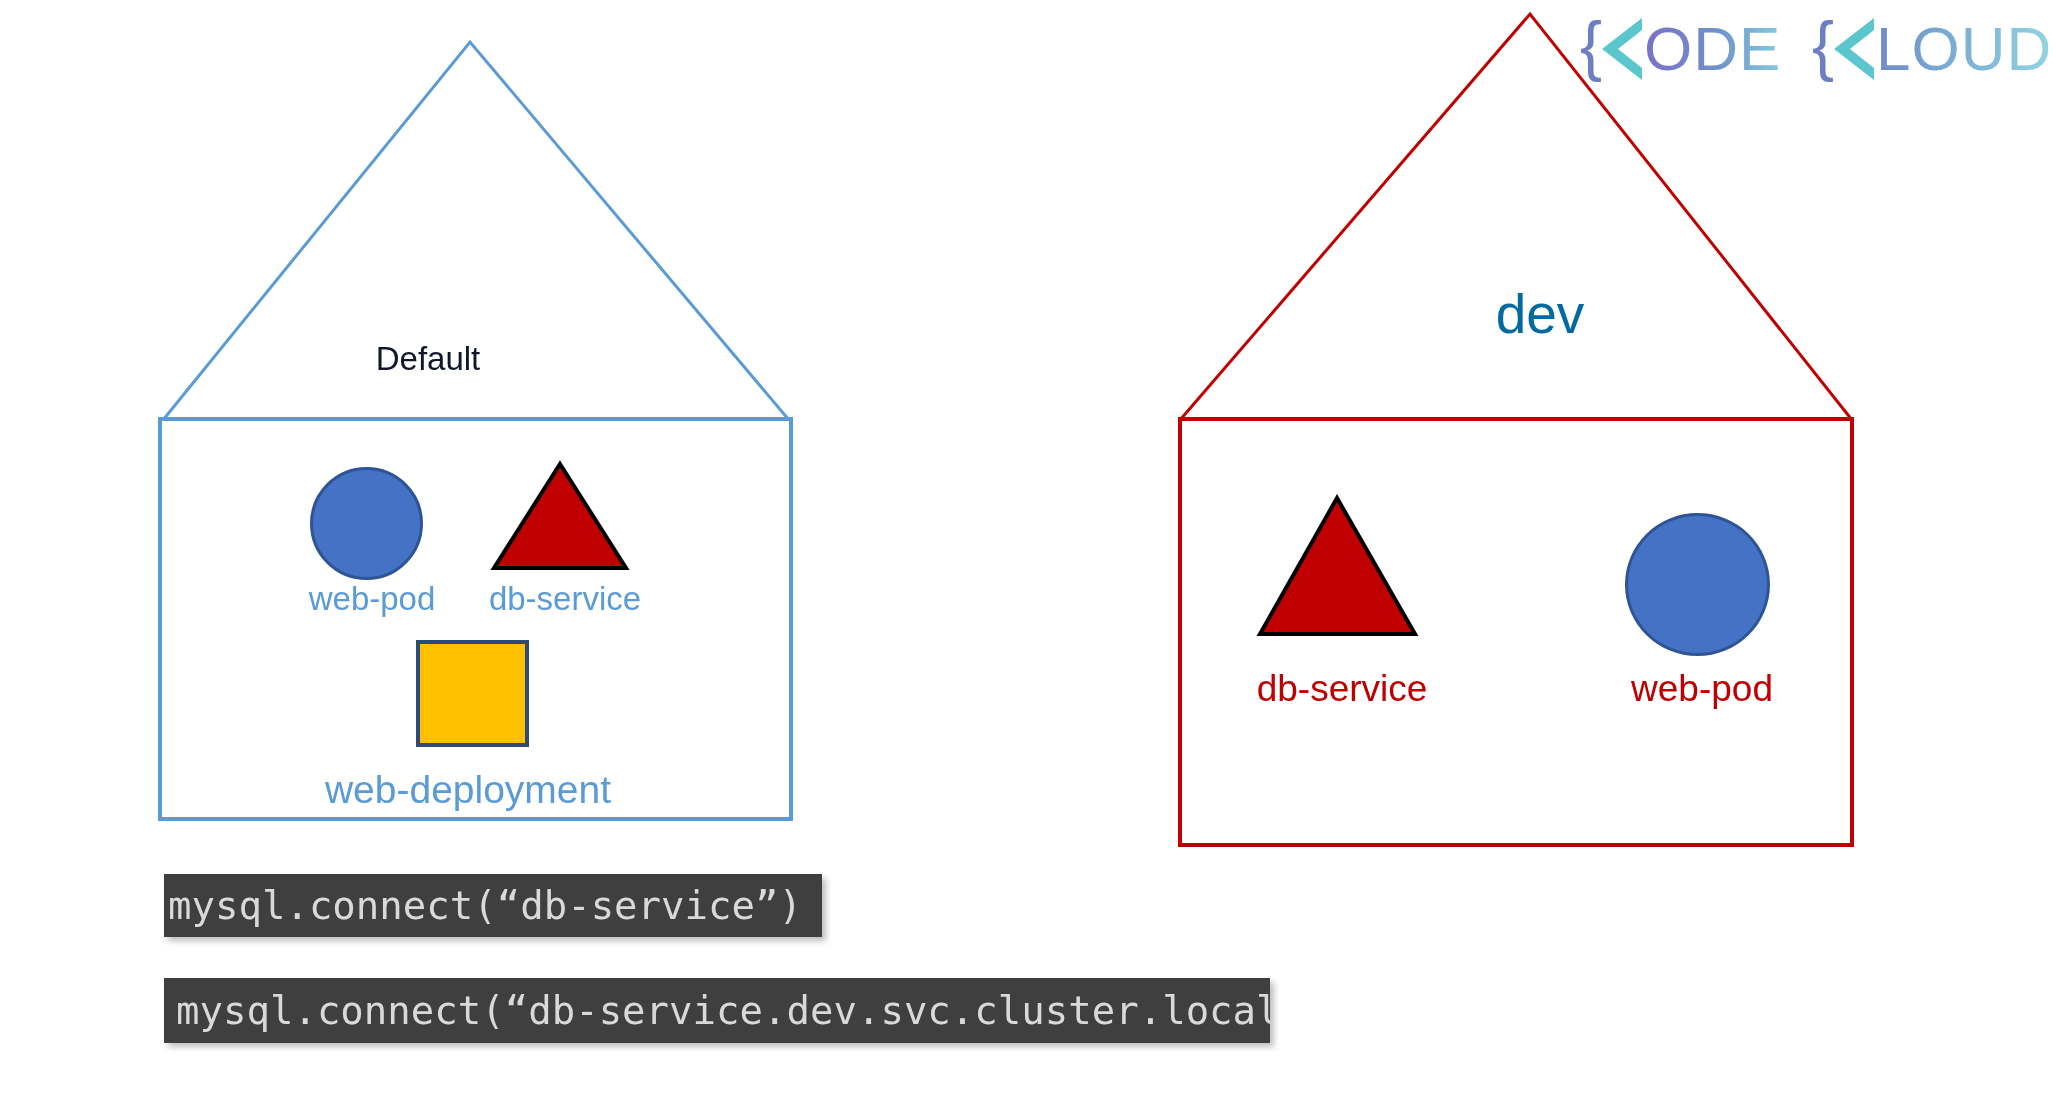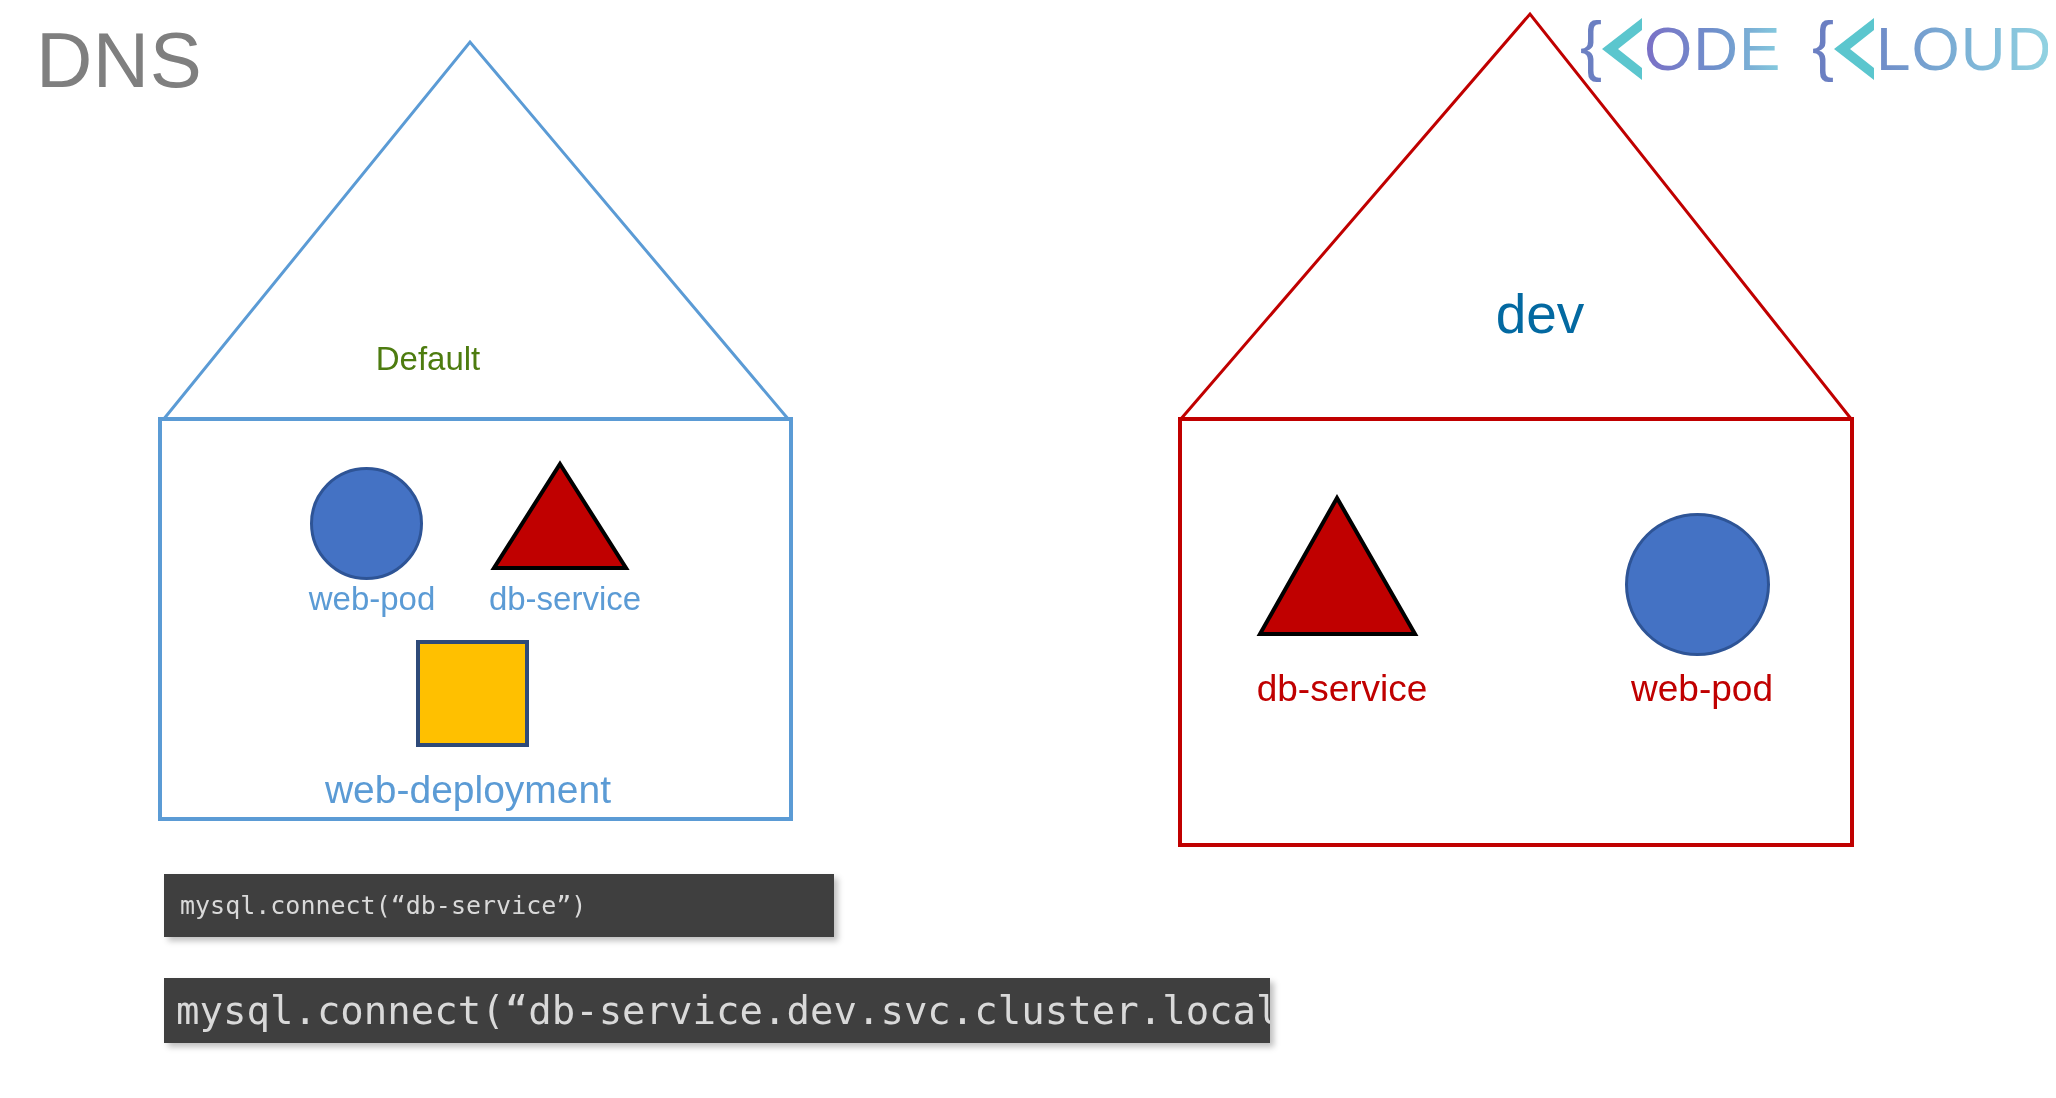--- a/index.html
+++ b/index.html
@@ -53,21 +53,21 @@
 
   
   .roof-label {
     position: absolute;
     white-space: nowrap;
   }
   #default-roof-label {
     left: 428px;
     top: 340px;
     font-size: 33px;
-    color: #4d7c0f;
+    color: #0f172a;
     transform: translateX(-50%);
   }
   #dev-roof-label {
     left: 1540px;
     top: 282px;
     font-size: 55px;
     color: #0369a1;
     transform: translateX(-50%);
   }
 
@@ -108,21 +108,20 @@
     box-shadow: 4px 4px 6px rgba(0,0,0,0.25);
     white-space: nowrap;
     overflow: hidden;
   }
 </style>
 </head>
 <body>
 
 <div id="slide">
 
-  <div id="slide-title">DNS</div>
 
   <svg id="brand-logo" viewBox="0 0 470 86">
     <defs>
       <linearGradient id="txtgrad" x1="0" y1="0" x2="1" y2="0">
         <stop offset="0%" stop-color="#7B6FC6"></stop>
         <stop offset="55%" stop-color="#6F93CC"></stop>
         <stop offset="100%" stop-color="#86CCDF"></stop>
       </linearGradient>
       <linearGradient id="txtgrad2" x1="0" y1="0" x2="1" y2="0">
         <stop offset="0%" stop-color="#6F8BC8"></stop>
@@ -165,17 +164,17 @@
   <div class="roof-label" id="dev-roof-label">dev</div>
 
   <svg class="shape-triangle" style="left:1255px; top:494px; width:165px; height:145px;" viewBox="0 0 165 145">
     <polygon points="82,4 160,140 5,140" fill="#C00000" stroke="#000000" stroke-width="4"></polygon>
   </svg>
   <div class="shape-label label-red" style="left:1342px; top:668px; font-size:37px;">db-service</div>
 
   <div class="shape-circle" style="left:1625px; top:513px; width:145px; height:143px;"></div>
   <div class="shape-label label-red" style="left:1702px; top:668px; font-size:37px;">web-pod</div>
 
-  <div class="code-box" style="left:164px; top:874px; width:654px; height:63px; padding-left:16px; font-size:25px;">mysql.connect(“db-service”)</div>
+  <div class="code-box" style="left:164px; top:874px; width:654px; height:63px; padding-left:4px; font-size:39px;">mysql.connect(“db-service”)</div>
 
   <div class="code-box" style="left:164px; top:978px; width:1094px; height:65px; padding-left:12px; font-size:39px;">mysql.connect(“db-service.dev.svc.cluster.local”)</div>
 
 </div>
 
 </body></html>

